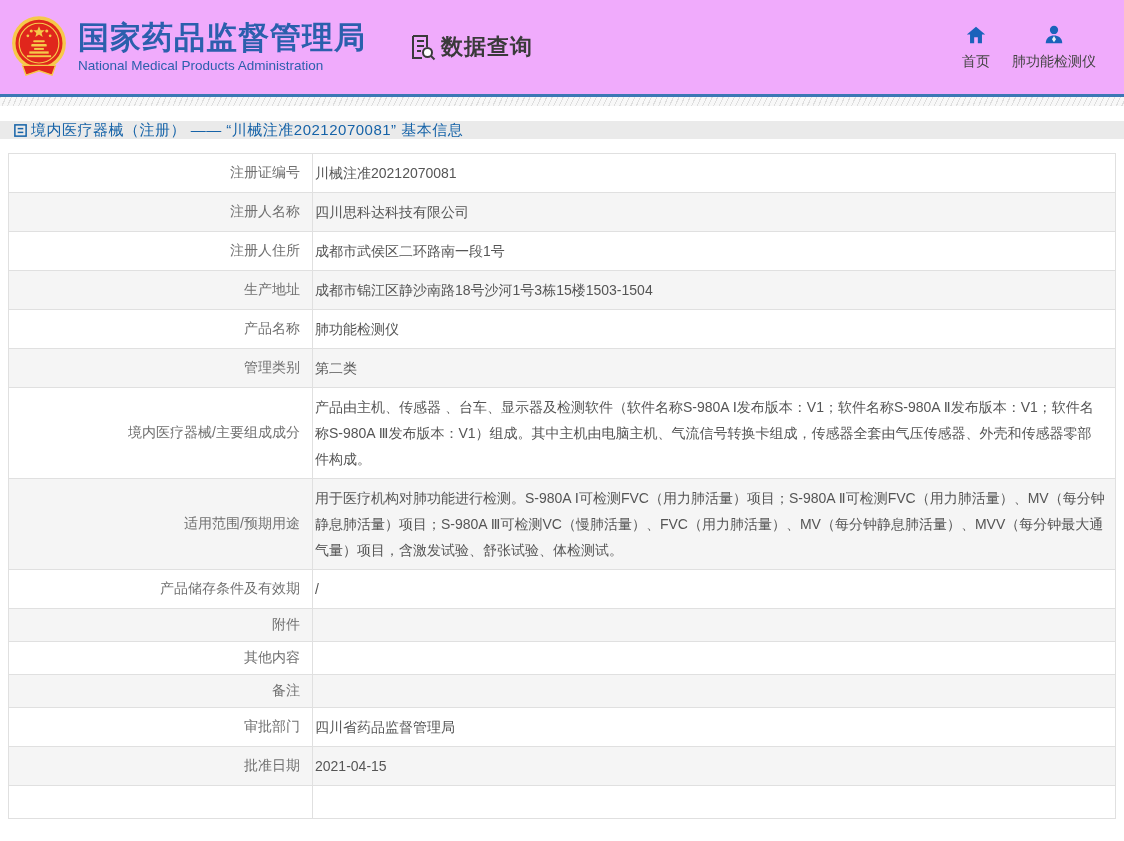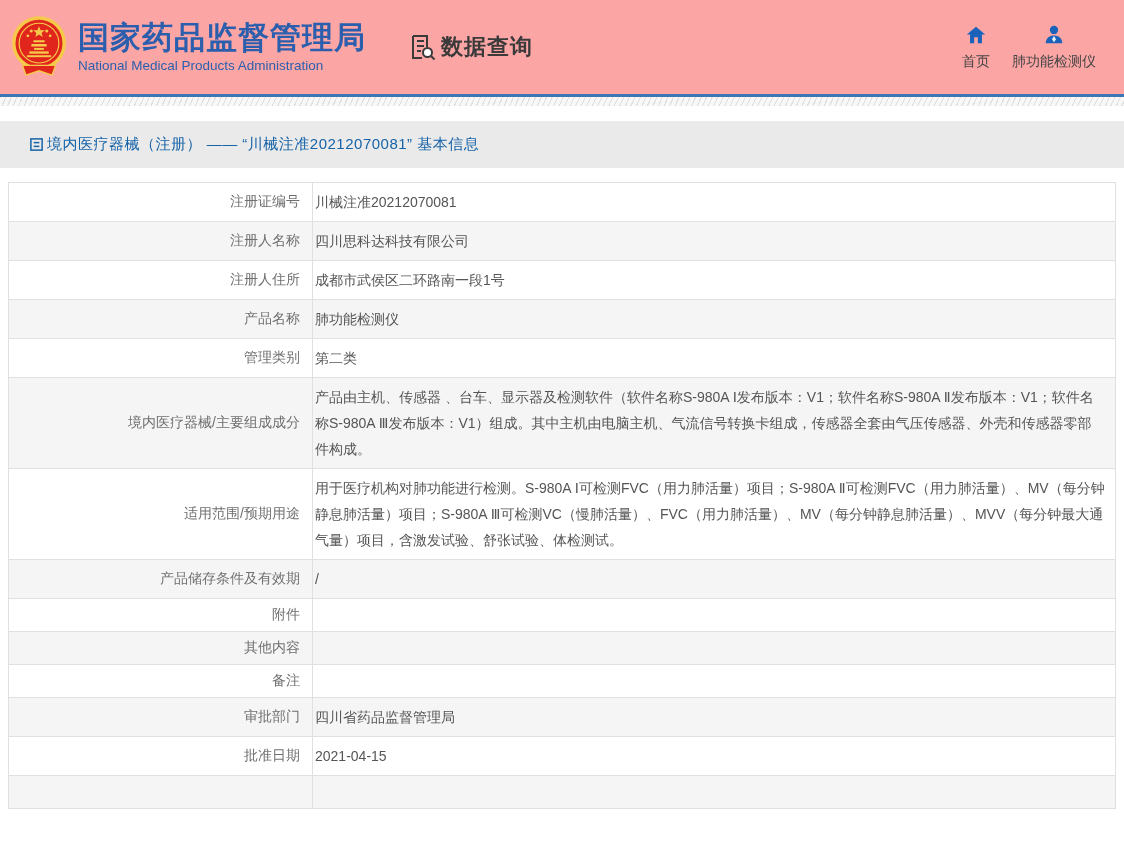--- a/index.html
+++ b/index.html
@@ -1,39 +1,39 @@
 <!DOCTYPE html>
 <html><head>
 <meta charset="utf-8">
 <style>
   * { margin: 0; padding: 0; box-sizing: border-box; }
   html, body { width: 1124px; height: 841px; background: #fff; overflow: hidden; }
   body { font-family: "Liberation Sans", "DejaVu Sans", sans-serif; color: #333; }
 
   
-  .site-header { display: flex; align-items: center; height: 94px; padding: 0 28px 0 8px; background: #fca5a5; }
+  .site-header { display: flex; align-items: center; height: 94px; padding: 0 28px 0 8px; background: #f0abfc; }
   .logo-block { display: flex; align-items: center; }
   .emblem { width: 62px; height: 68px; flex: 0 0 auto; }
   .title-block { margin-left: 8px; }
   .title-cn { font-size: 31px; font-weight: bold; color: #2b5fad; letter-spacing: 1px; line-height: 1.1; }
   .title-en { font-size: 13.5px; color: #2b5fad; margin-top: 3px; }
   .data-query { display: flex; align-items: center; margin-left: 42px; cursor: pointer; font-weight: bold; }
   .data-query svg { width: 28px; height: 28px; }
   .data-query-label { font-size: 22px; color: #3a3a3a; margin-left: 5px; letter-spacing: 1px; }
   .header-nav { margin-left: auto; display: flex; gap: 22px; }
   .nav-item { display: flex; flex-direction: column; align-items: center; cursor: pointer; }
   .nav-item svg { width: 22px; height: 22px; }
   .nav-item-label { font-size: 14px; color: #444; margin-top: 7px; white-space: nowrap; }
 
   
   .header-divider { height: 3px; background: #3c77b5; }
   .hatch-band { height: 9px; background: repeating-linear-gradient(115deg, #dedede 0, #dedede 1px, #f8f8f8 1px, #f8f8f8 5px); }
 
   
-  .breadcrumb-bar { margin-top: 15px; height: 47px; background: #eaeaea; display: flex; align-items: center; padding-left: 29px; }
+  .breadcrumb-bar { margin-top: 15px; height: 18px; background: #eaeaea; display: flex; align-items: center; padding-left: 13px; }
   .breadcrumb-icon { width: 15px; height: 15px; margin-right: 3px; flex: 0 0 auto; }
   .breadcrumb-text { font-size: 15px; color: #1663a8; letter-spacing: 0.5px; }
 
   
   .table-wrap { margin: 14px 8px 0 8px; }
   table.info-table { width: 100%; border-collapse: collapse; table-layout: fixed; }
   table.info-table td { border: 1px solid #e0e0e0; font-size: 14px; vertical-align: middle; }
   table.info-table tr { height: 33px; background: #fff; }
   table.info-table tr:nth-child(even) { background: #f5f5f5; }
   td.cell-label { width: 304px; text-align: right; color: #707070; padding: 6px 12px 6px 6px; }
@@ -137,20 +137,28 @@
     <td class="cell-label">
       <span class="label-inner">
               <span class="label-text">注册人住所</span>
             </span>
     </td>
     <td class="cell-value">成都市武侯区二环路南一段1号</td>
   </tr>
         <tr>
     <td class="cell-label">
       <span class="label-inner">
+              <span class="label-text">生产地址</span>
+            </span>
+    </td>
+    <td class="cell-value">成都市锦江区静沙南路18号沙河1号3栋15楼1503-1504</td>
+  </tr>
+        <tr>
+    <td class="cell-label">
+      <span class="label-inner">
               <span class="label-text">产品名称</span>
             </span>
     </td>
     <td class="cell-value">肺功能检测仪</td>
   </tr>
         <tr>
     <td class="cell-label">
       <span class="label-inner">
               <span class="label-text">管理类别</span>
             </span>

